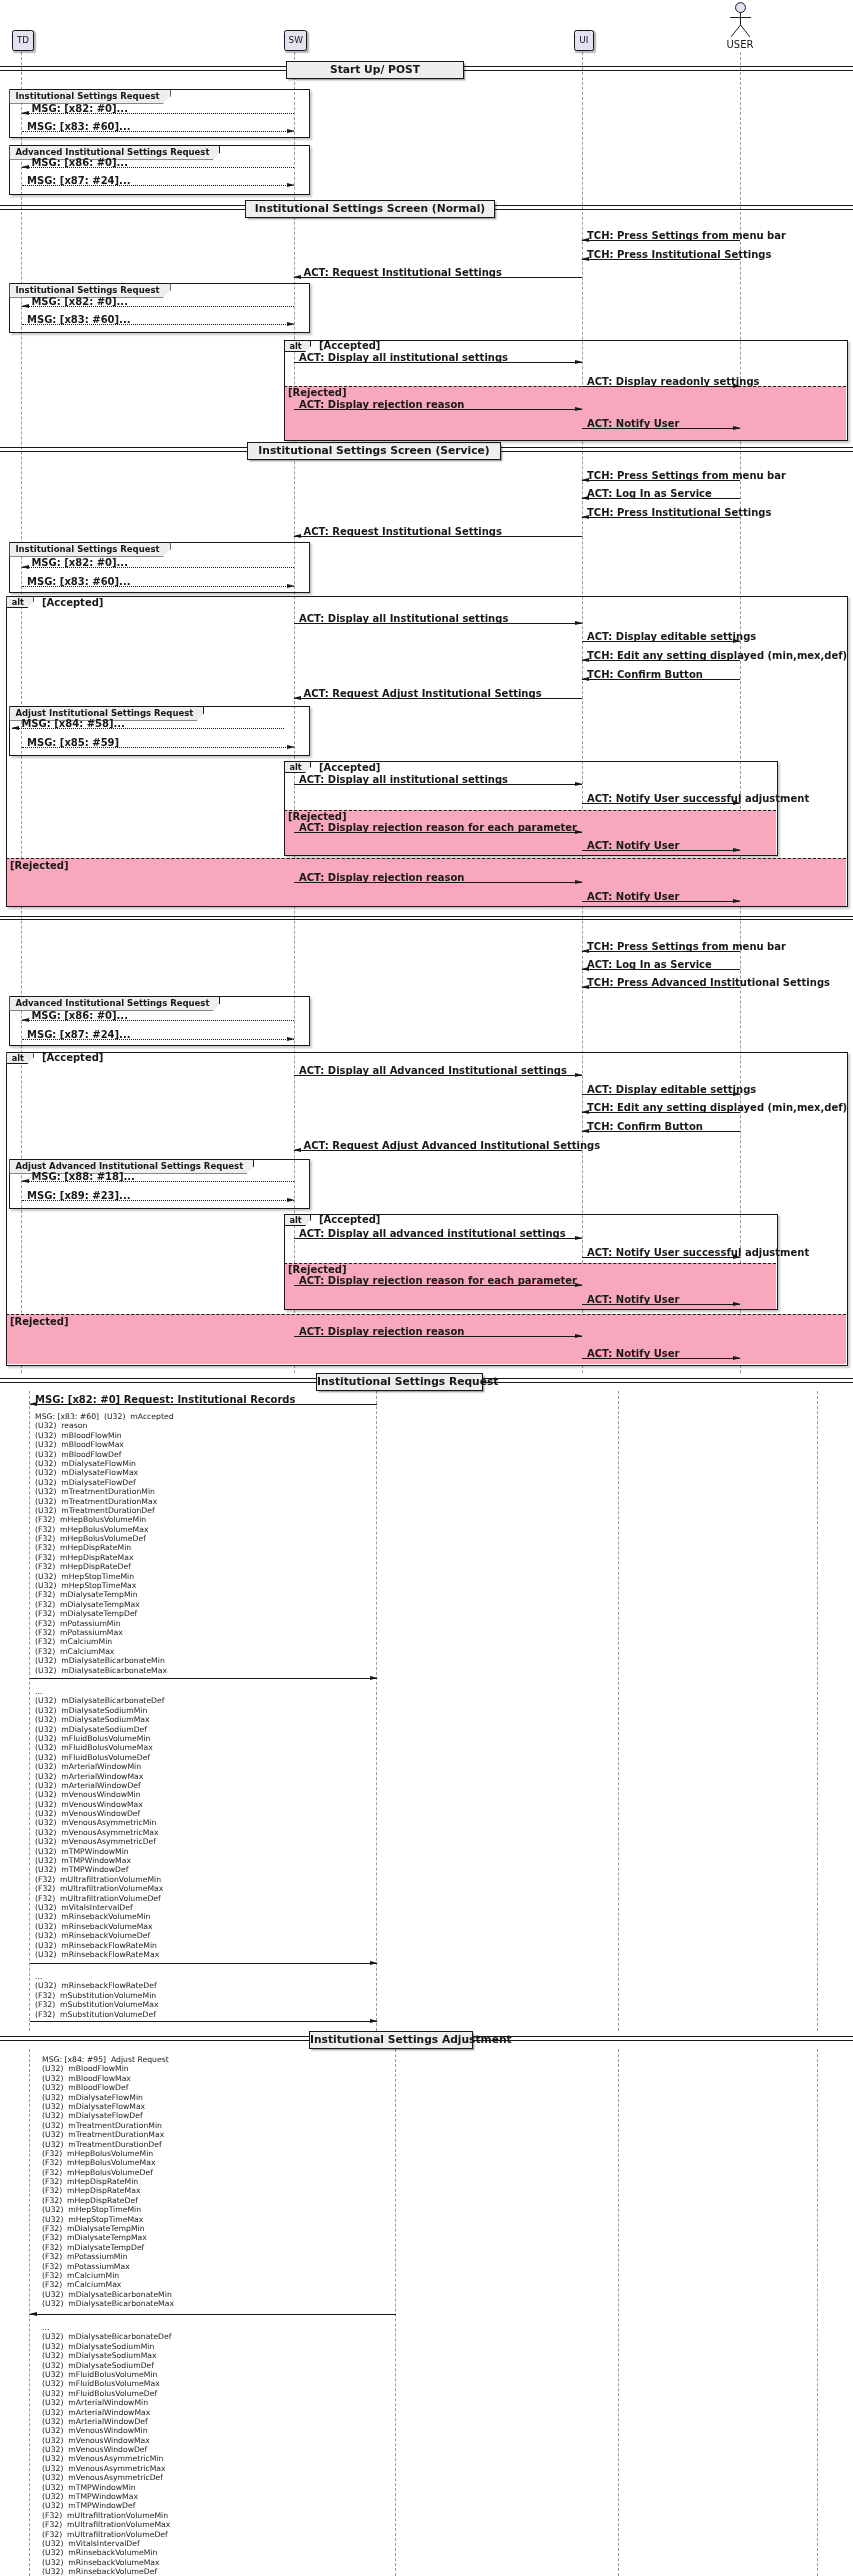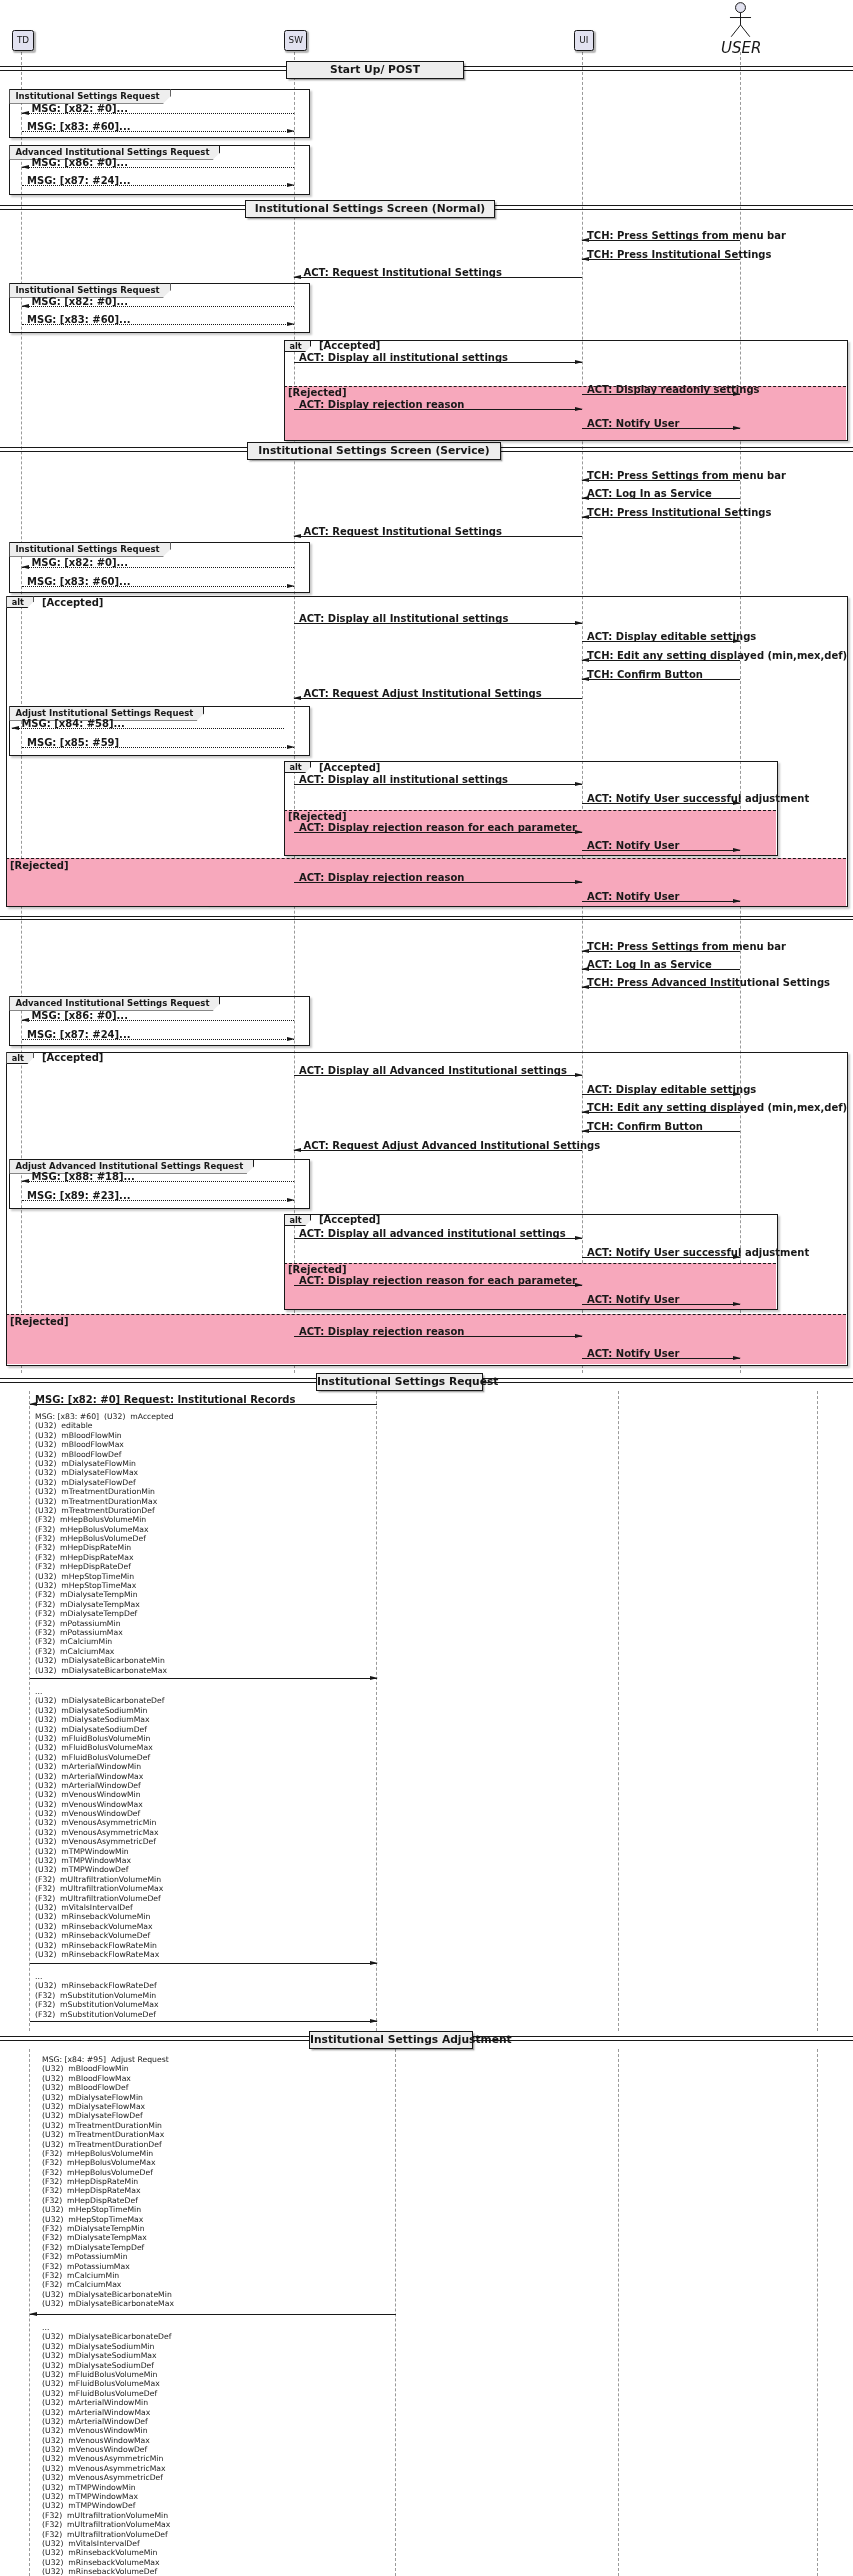--- a/index.html
+++ b/index.html
@@ -3,21 +3,21 @@
 <meta charset="utf-8">
 <style>
   html,body{margin:0;padding:0;background:#fff;}
   .canvas{position:relative;width:853px;height:2576px;overflow:hidden;background:#fff;
           font-family:"DejaVu Sans",sans-serif;color:#181818;}
   .lifeline{position:absolute;width:0;border-left:0.9px dashed #9a9a9a;}
   .participant{position:absolute;top:30px;height:19px;background:#E2E2F0;border:1px solid #181818;
                border-radius:2.5px;text-align:center;line-height:19px;font-size:8.8px;
                box-shadow:1.3px 1.3px 1.3px rgba(0,0,0,.3);}
   .actor{position:absolute;}
-  .actor-label{position:absolute;font-size:15px;font-style:italic;}
+  .actor-label{position:absolute;font-size:10px;text-align:center;}
   .divline{position:absolute;left:0;width:853px;height:0;border-top:1.4px solid #181818;}
   .divbox{position:absolute;height:16.4px;background:#EEEEEE;border:1.1px solid #181818;
           text-align:center;line-height:15px;font-weight:bold;font-size:10.7px;
           box-shadow:1.6px 1.6px 1.6px rgba(0,0,0,.35);white-space:pre;}
   .frame{position:absolute;border:1.1px solid #181818;background:transparent;
          box-shadow:1.6px 1.6px 1.9px rgba(0,0,0,.22);}
   .tab{position:absolute;background:#EEEEEE;border:1px solid #181818;font-weight:bold;
        font-size:8.5px;line-height:12.6px;padding:0 10px 0 5px;white-space:pre;
        clip-path:polygon(0 0,100% 0,100% 50%,calc(100% - 7.5px) 100%,0 100%);}
   .alt-tab{position:absolute;background:#EEEEEE;border:1px solid #181818;font-weight:bold;
@@ -150,21 +150,21 @@
   </div>
 
   <div class="pink" style="left:284px;top:386px;width:562px;height:53px;background:#F7A8BC"></div>
   <div class="frame" style="left:284px;top:340px;width:562px;height:99px"></div>
   <div class="alt-tab" style="left:284px;top:340px">alt</div>
   <div class="guard" style="left:319px;top:340px">[Accepted]</div>
   <div class="msg" style="left:294px;top:352px;width:288px">
     <div class="lbl">ACT: Display all institutional settings</div>
       <div class="line head-r"></div>
   </div>
-  <div class="msg" style="left:582px;top:384px;width:158px">
+  <div class="msg" style="left:582px;top:376px;width:158px">
     <div class="lbl">ACT: Display readonly settings</div>
       <div class="line head-r"></div>
   </div>
   <div class="guard" style="left:288px;top:387px">[Rejected]</div>
   <div class="msg" style="left:294px;top:399px;width:288px">
     <div class="lbl">ACT: Display rejection reason</div>
       <div class="line head-r"></div>
   </div>
   <div class="msg" style="left:582px;top:418px;width:158px">
     <div class="lbl">ACT: Notify User</div>
@@ -358,21 +358,21 @@
     <div class="lbl">ACT: Notify User</div>
       <div class="line head-r"></div>
   </div>
 
   <div class="msg" style="left:30px;top:1394px;width:347px">
     <div class="lbl">MSG: [x82: #0] Request: Institutional Records</div>
       <div class="line head-l"></div>
   </div>
   <div class="list" style="left:35px;top:1412px">
       <div class="list-line">MSG: [x83: #60]  (U32)  mAccepted</div>
-      <div class="list-line">(U32)  editable</div>
+      <div class="list-line">(U32)  reason</div>
       <div class="list-line">(U32)  mBloodFlowMin</div>
       <div class="list-line">(U32)  mBloodFlowMax</div>
       <div class="list-line">(U32)  mBloodFlowDef</div>
       <div class="list-line">(U32)  mDialysateFlowMin</div>
       <div class="list-line">(U32)  mDialysateFlowMax</div>
       <div class="list-line">(U32)  mDialysateFlowDef</div>
       <div class="list-line">(U32)  mTreatmentDurationMin</div>
       <div class="list-line">(U32)  mTreatmentDurationMax</div>
       <div class="list-line">(U32)  mTreatmentDurationDef</div>
       <div class="list-line">(F32)  mHepBolusVolumeMin</div>

